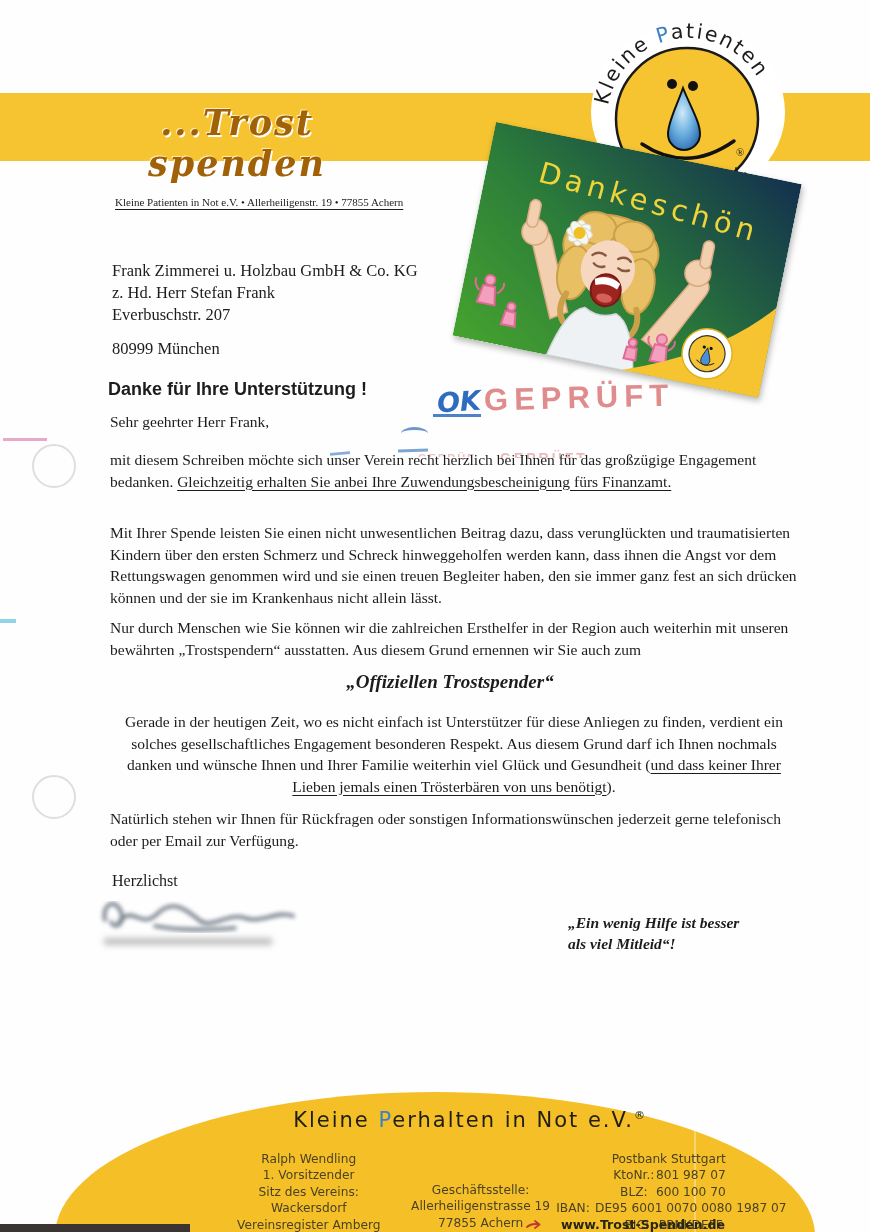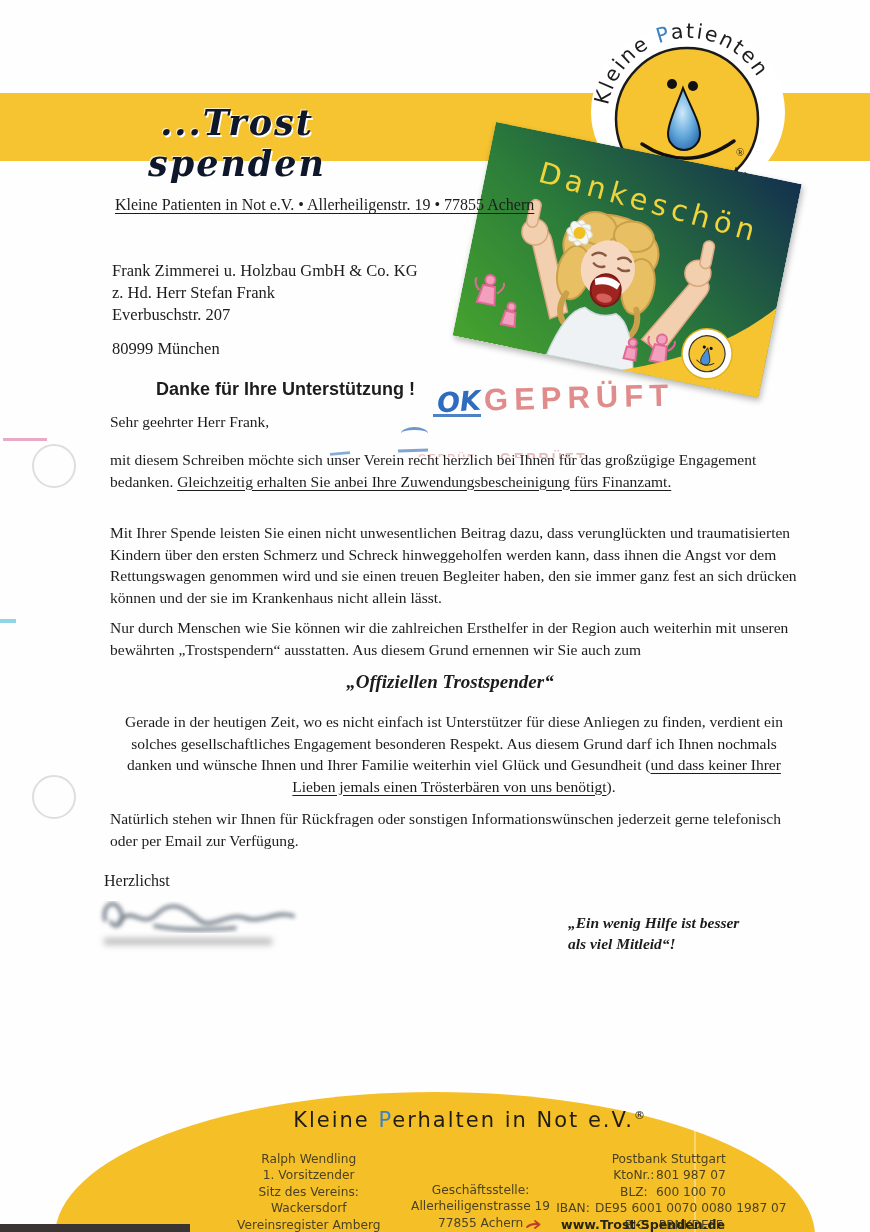--- a/index.html
+++ b/index.html
@@ -3,28 +3,28 @@
 <meta charset="utf-8">
 <style>
   html,body{margin:0;padding:0;background:#e9e9e9;}
   #page{position:relative;width:870px;height:1232px;background:#fefefe;overflow:hidden;
         font-family:"Liberation Serif",serif;color:#1c1c1c;margin:0 auto;}
   .abs{position:absolute;}
   
   #band{left:0;top:93px;width:870px;height:68px;background:#f6c431;}
   #tagline{left:72px;top:102px;width:330px;text-align:center;
            font-family:"DejaVu Serif",serif;font-style:italic;font-weight:bold;
-           font-size:35px;color:#0f172a;letter-spacing:2px;
+           font-size:35px;color:#a16207;letter-spacing:2px;
            text-shadow:1.5px 1.5px 0 #ffffff,-1px -1px 0 rgba(255,255,255,.7);}
   
   #logo-svg{left:588px;top:22px;width:200px;height:185px;}
   #card{left:496px;top:122px;width:312px;height:218px;transform:rotate(11.5deg);
         transform-origin:top left;box-shadow:2px 3px 6px rgba(0,0,0,.28);}
   
-  #sender{left:115px;top:196px;font-size:16px;text-decoration:underline;text-underline-offset:3px;}
+  #sender{left:115px;top:196px;font-size:11px;text-decoration:underline;text-underline-offset:3px;}
   #recipient{left:112px;top:228px;font-size:16.5px;line-height:22px;margin-top:32px;}
   #recipient .city{margin-top:12px;}
   
   #stamp-ok{left:437px;top:386px;font-family:"DejaVu Sans",sans-serif;font-weight:bold;
             font-style:italic;font-size:27px;color:#2e6cc0;transform:rotate(-4deg);}
   #stamp-ok-underline{left:433px;top:414px;width:48px;height:3px;background:#2e6cc0;opacity:.85;}
   #stamp-geprueft{left:484px;top:380px;font-family:"Liberation Sans",sans-serif;font-weight:bold;
             font-size:31px;letter-spacing:6px;color:rgba(217,107,107,.78);transform:rotate(-1.5deg);
             text-shadow:0 0 1px rgba(255,255,255,.6);}
   #stamp-remnant{left:500px;top:450px;width:120px;height:8px;overflow:hidden;
@@ -32,30 +32,30 @@
             letter-spacing:3px;color:rgba(210,100,100,.45);}
   .pen-arc{left:401px;top:427px;width:27px;height:10px;border-top:3px solid #4a7fc0;
            border-radius:50%;opacity:.8;}
   .pen-dash1{left:330px;top:452px;width:20px;height:3px;background:#4a7fc0;opacity:.65;transform:rotate(-5deg);}
   .pen-dash2{left:398px;top:449px;width:30px;height:3px;background:#4a7fc0;opacity:.7;transform:rotate(-2deg);}
   .red-dashes{left:418px;top:452px;width:58px;height:5px;overflow:hidden;
            font-family:"Liberation Sans",sans-serif;font-weight:bold;font-size:11px;
            letter-spacing:2px;color:rgba(210,100,100,.4);}
   
   .body-text{left:110px;width:688px;font-size:15.5px;line-height:21.5px;}
-  #heading{left:108px;top:379px;font-family:"Liberation Sans",sans-serif;font-weight:bold;font-size:18px;margin-left:48px;}
+  #heading{left:108px;top:379px;font-family:"Liberation Sans",sans-serif;font-weight:bold;font-size:18px;}
   #salutation{top:411px;}
   #p1{top:449px;}
   #p2{top:522px;}
   #p3{top:617px;}
   #award{left:140px;top:671px;width:620px;text-align:center;font-weight:bold;
          font-style:italic;font-size:19px;}
   #p4{top:711px;text-align:center;}
   #p5{top:808px;}
-  #closing{left:104px;top:872px;font-size:16px;}
+  #closing{left:112px;top:872px;font-size:16px;}
   .u{text-decoration:underline;text-underline-offset:2.5px;}
   
   #signature-svg{left:95px;top:886px;width:230px;height:60px;}
   #sig-nameline{left:104px;top:938px;width:168px;height:7px;background:#8a8a8a;
                 filter:blur(3px);opacity:.55;}
   
   #quote{left:568px;top:912px;font-weight:bold;font-style:italic;font-size:15.5px;line-height:21px;}
   
   .punch{border:2.5px solid rgba(185,185,185,.45);border-radius:50%;width:40px;height:40px;}
   #punch1{left:32px;top:444px;}

